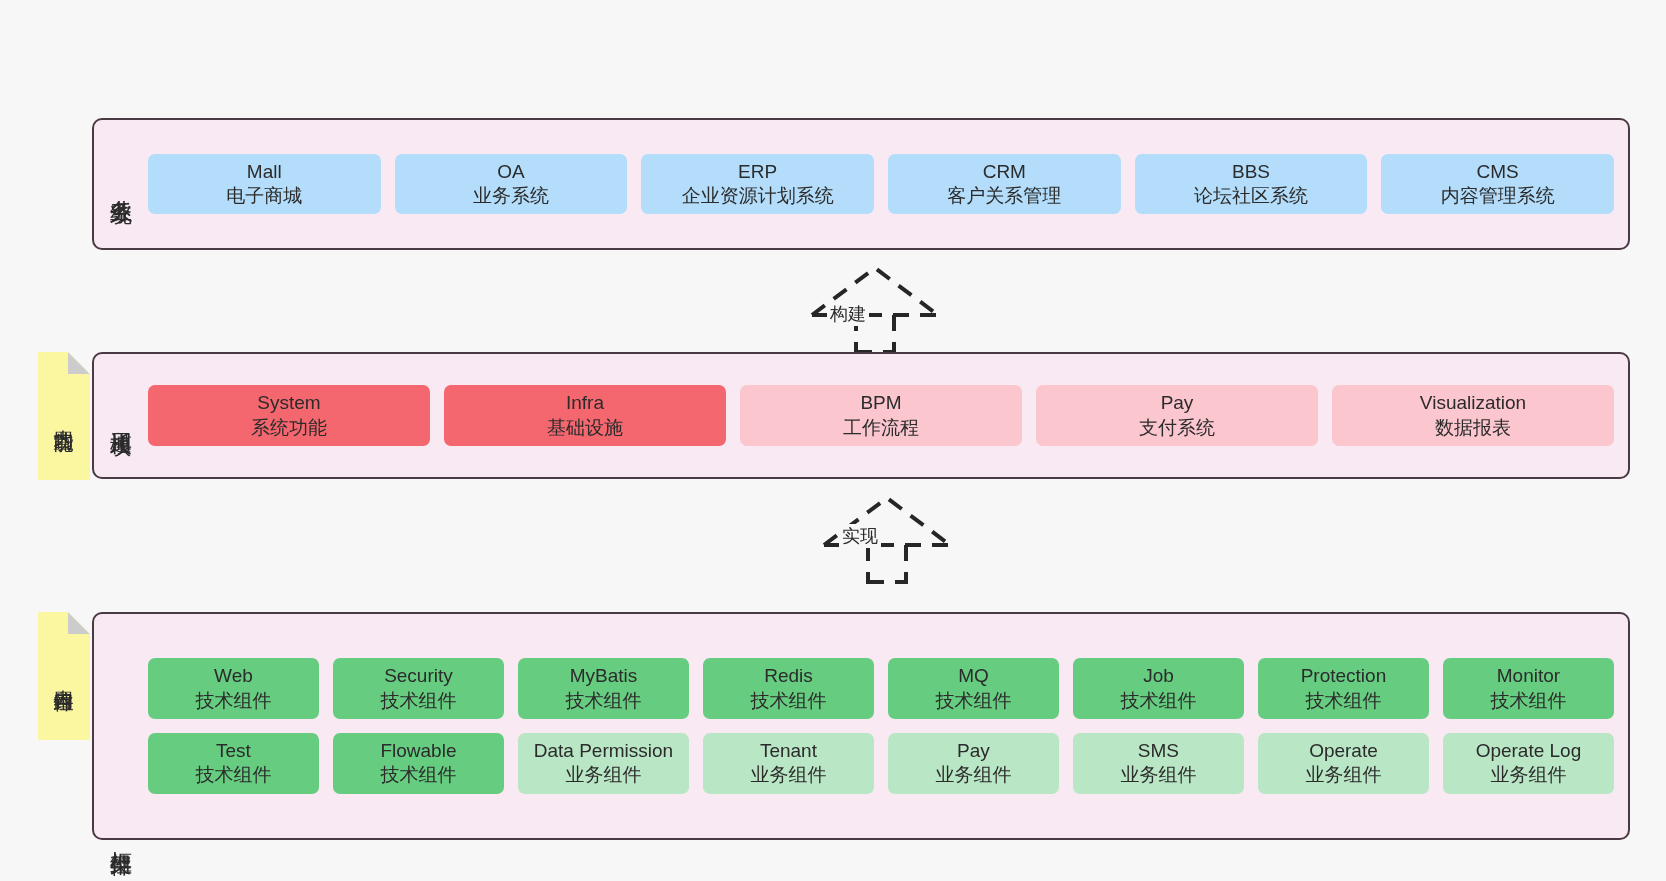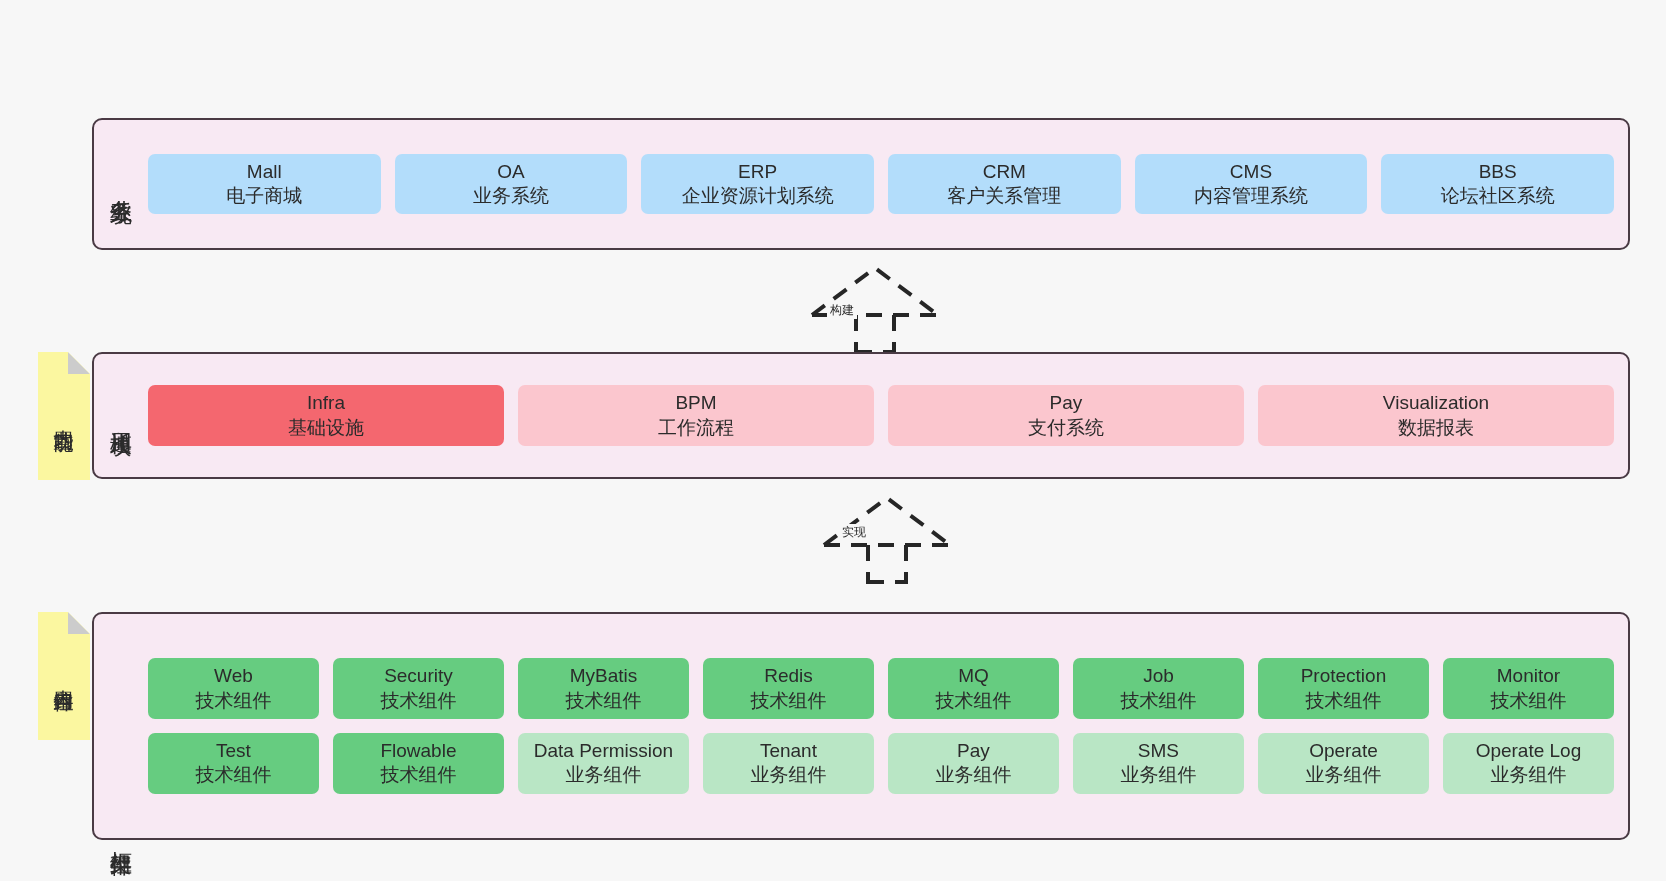--- a/index.html
+++ b/index.html
@@ -107,21 +107,21 @@
     line-height: 1.2;
     letter-spacing: 1px;
     user-select: none;
   }
 
   
   .arrow { position: absolute; z-index: 2; }
   .arrow svg { display: block; overflow: visible; }
   .arrow-label {
     position: absolute;
-    font-size: 12px;
+    font-size: 18px;
     color: #2b2b2b;
     background: #f7f7f7;
     padding: 0 3px;
     white-space: nowrap;
     user-select: none;
   }
 </style>
 </head>
 <body>
 
@@ -141,26 +141,26 @@
         </div>
         <div class="node c-blue">
           <span class="l1">ERP</span>
           <span class="l2">企业资源计划系统</span>
         </div>
         <div class="node c-blue">
           <span class="l1">CRM</span>
           <span class="l2">客户关系管理</span>
         </div>
         <div class="node c-blue">
+          <span class="l1">BBS</span>
+          <span class="l2">论坛社区系统</span>
+        </div>
+        <div class="node c-blue">
           <span class="l1">CMS</span>
           <span class="l2">内容管理系统</span>
-        </div>
-        <div class="node c-blue">
-          <span class="l1">BBS</span>
-          <span class="l2">论坛社区系统</span>
         </div>
       </div>
     </div>
   </div>
 
   <div class="arrow" style="left:800px; top:262px; width:150px; height:92px;">
     <svg width="150" height="92" viewBox="0 0 150 92" aria-hidden="true">
 
       <polyline points="12,53 75,6 138,53" fill="none" stroke="#262626" stroke-width="4" stroke-dasharray="16,11" stroke-linecap="butt"></polyline>
       <line x1="12" y1="53" x2="138" y2="53" stroke="#262626" stroke-width="4" stroke-dasharray="16,11"></line>
@@ -174,20 +174,24 @@
 
   <div class="note" style="left:38px; top:352px; width:52px; height:128px;">
     <span class="fold"></span>
     <span class="note-text">内置功能</span>
   </div>
 
   <div class="layer" id="layer-1" style="left:92px; top:352px; width:1538px; height:127px;">
     <div class="layer-title">通用模块</div>
     <div class="boxes-wrap">
       <div class="box-row">
+        <div class="node c-red">
+          <span class="l1">System</span>
+          <span class="l2">系统功能</span>
+        </div>
         <div class="node c-red">
           <span class="l1">Infra</span>
           <span class="l2">基础设施</span>
         </div>
         <div class="node c-pink">
           <span class="l1">BPM</span>
           <span class="l2">工作流程</span>
         </div>
         <div class="node c-pink">
           <span class="l1">Pay</span>

